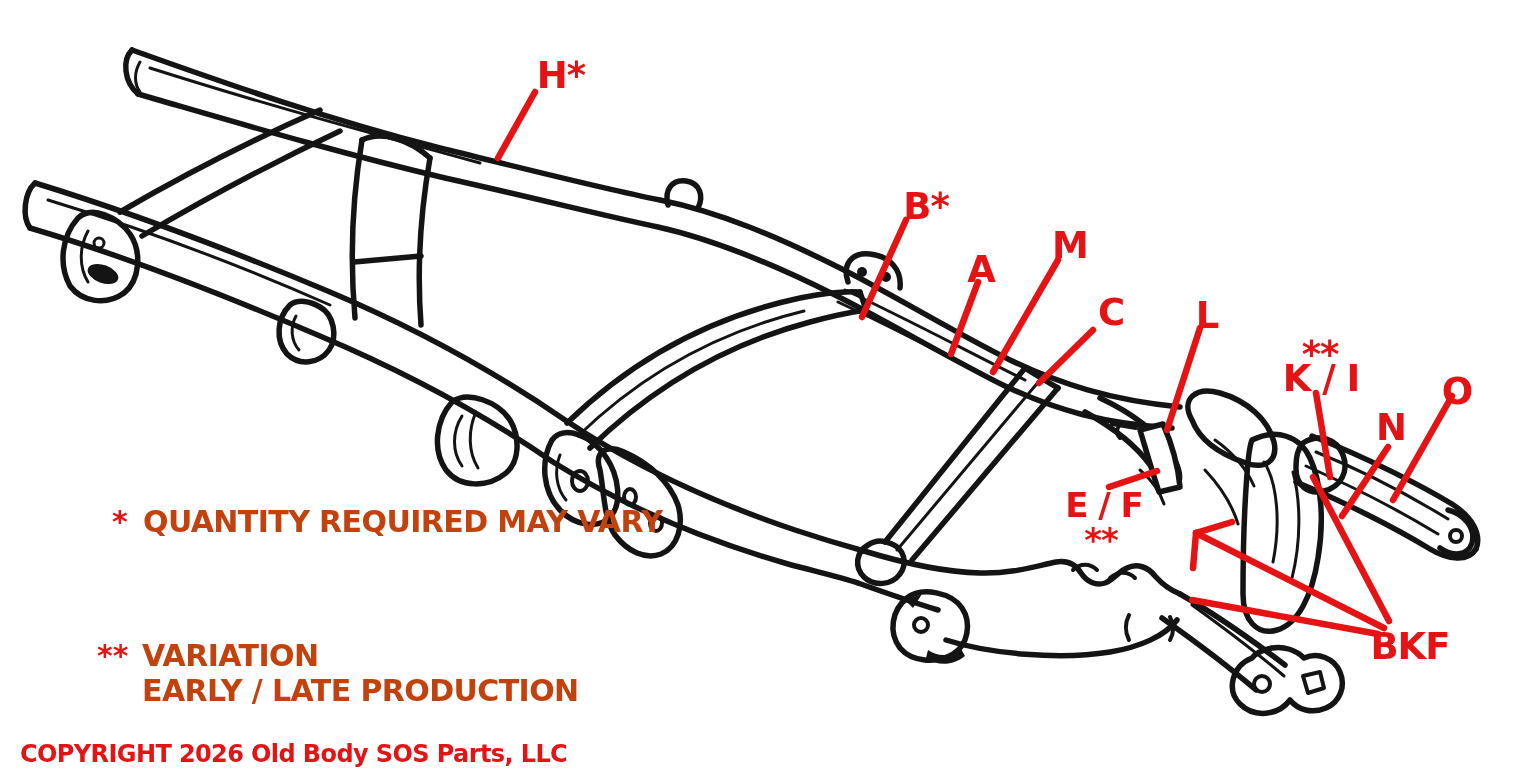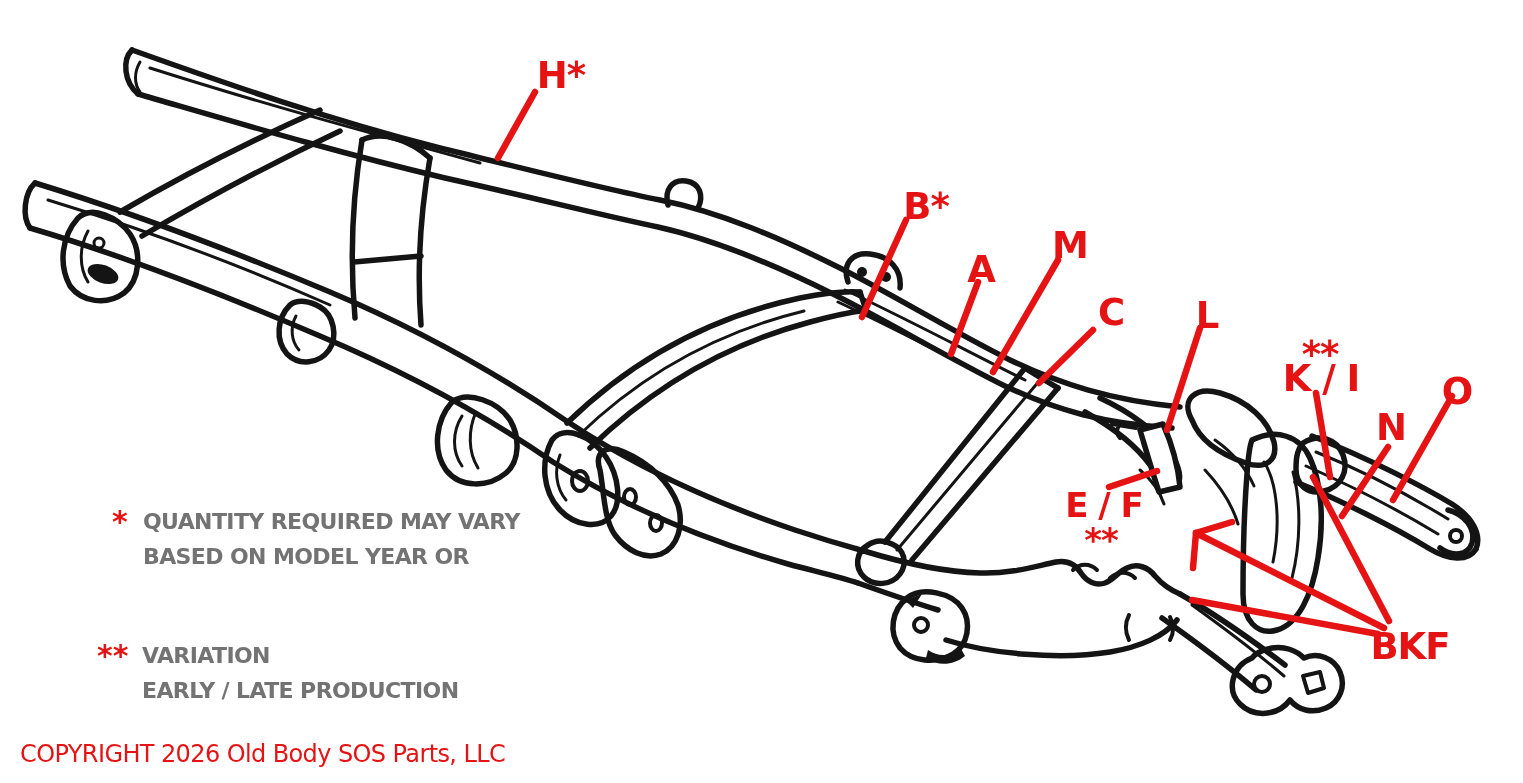--- a/index.html
+++ b/index.html
@@ -29,27 +29,27 @@
     font-weight:bold;font-size:37px;fill:#e51313;
     text-anchor:middle;letter-spacing:-1px;
   }
   .lbl-small{font-size:34px;}
   
   .fn-marker{
     position:absolute;color:#e51313;font-weight:bold;
     font-family:"DejaVu Sans",sans-serif;font-size:30px;line-height:30px;
   }
   .fn-lines{
-    position:absolute;color:#737373;font-weight:bold;
-    font-family:"DejaVu Sans",sans-serif;font-size:22px;line-height:35px;
+    position:absolute;color:#c2410c;font-weight:bold;
+    font-family:"DejaVu Sans",sans-serif;font-size:30px;line-height:35px;
     letter-spacing:-0.6px;white-space:nowrap;
   }
   .copyright{
     position:absolute;left:20px;top:740px;
-    color:#e51313;font-weight:normal;
+    color:#e51313;font-weight:bold;
     font-family:"DejaVu Sans",sans-serif;font-size:24px;
     letter-spacing:-0.6px;white-space:nowrap;
   }
 </style>
 </head>
 <body>
 
 <div class="canvas">
 
   <svg width="1523" height="783" viewBox="0 0 1523 783">
@@ -213,21 +213,20 @@
       <text class="lbl lbl-small" x="1104" y="517">E / F</text>
       <text class="lbl lbl-small" x="1101" y="552">**</text>
       <text class="lbl" x="1410" y="659">BKF</text>
     </g>
   </svg>
 
   <div>
     <span class="fn-marker" style="left:112px;top:507px;">*</span>
     <div class="fn-lines" style="left:143px;top:504px;">
       <div>QUANTITY REQUIRED MAY VARY</div>
-      <div>BASED ON MODEL YEAR OR</div>
     </div>
   </div>
 
   <div>
     <span class="fn-marker" style="left:97px;top:641px;">**</span>
     <div class="fn-lines" style="left:142px;top:638px;">
       <div>VARIATION</div>
       <div>EARLY / LATE PRODUCTION</div>
     </div>
   </div>

